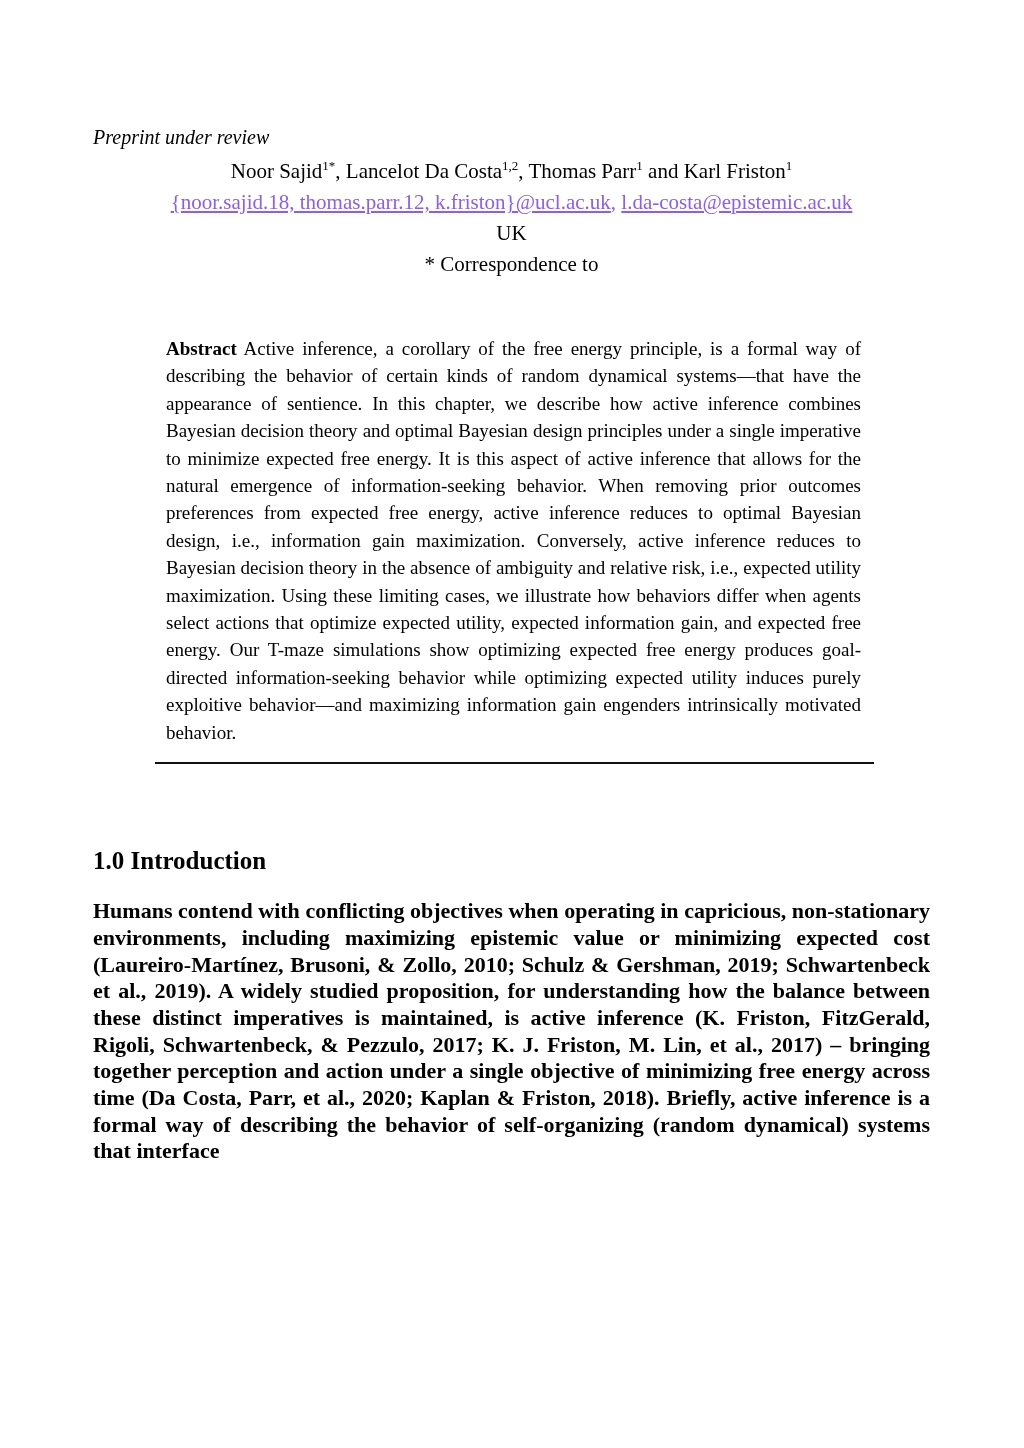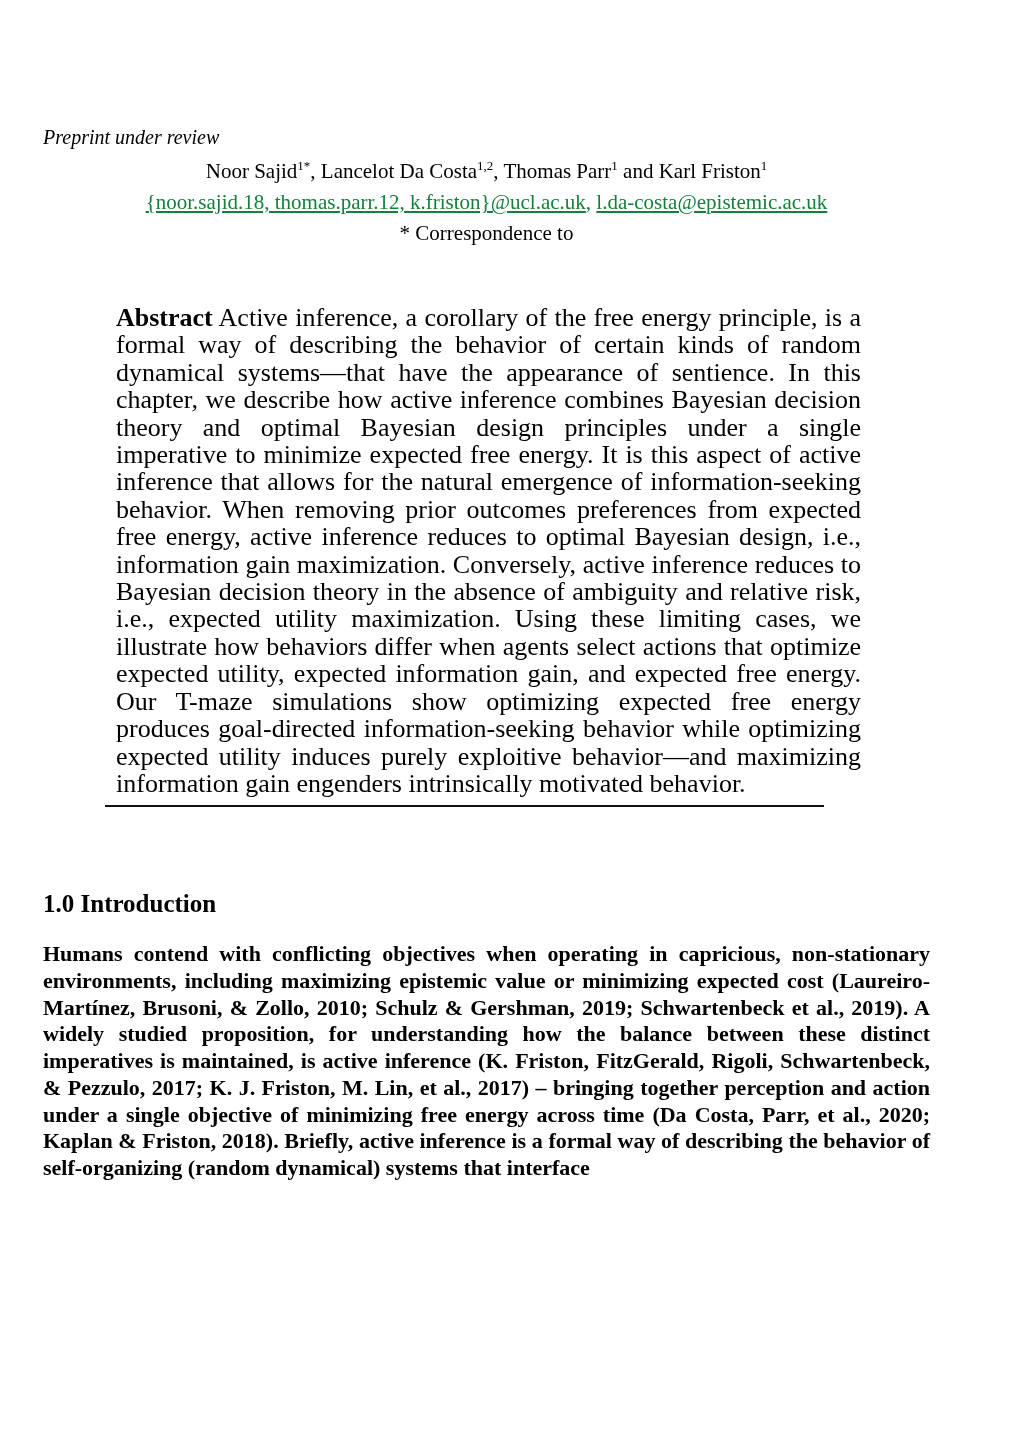--- a/index.html
+++ b/index.html
@@ -5,21 +5,21 @@
   html, body {
     margin: 0;
     padding: 0;
     background: #ffffff;
   }
   .page {
     position: relative;
     width: 1024px;
     height: 1448px;
     box-sizing: border-box;
-    padding: 126px 94px 0 43px;
+    padding: 126px 94px 0 93px;
     background: #ffffff;
     overflow: hidden;
     font-family: "Liberation Serif", "DejaVu Serif", serif;
     color: #000000;
   }
   .preprint-note {
     font-style: italic;
     font-size: 20px;
     line-height: 22px;
   }
@@ -39,33 +39,33 @@
   .front-matter div {
     white-space: nowrap;
     text-align: center;
   }
   sup.auth-sup, sup.aff-sup {
     font-size: 13px;
     line-height: 0;
     vertical-align: super;
   }
   .email-line a, .email-line .sep {
-    color: #15803d;
+    color: #8b5cf6;
   }
   .email-line a {
     text-decoration: underline;
     cursor: pointer;
   }
   .email-line .sep {
     text-decoration: none;
   }
   .abstract-block {
-    margin: 55px 57px 8px 61px;
+    margin: 55px 57px 16px 61px;
     padding: 0 12px;
-    font-size: 26px;
+    font-size: 19px;
     line-height: 27.4px;
     text-align: justify;
   }
   .abstract-label {
     font-weight: bold;
   }
   .divider-rule {
     margin-top: 6px;
     margin-left: 62px;
     width: 719px;
@@ -98,20 +98,23 @@
 
     <div class="author-line">
       <span>Noor Sajid</span><sup class="auth-sup">1*</sup><span>, Lancelot Da Costa</span><sup class="auth-sup">1,2</sup><span>, Thomas Parr</span><sup class="auth-sup">1</sup><span> and Karl Friston</span><sup class="auth-sup">1</sup>
     </div>
 
     <div class="email-line">
       <a>{noor.sajid.18, thomas.parr.12, k.friston}@ucl.ac.uk</a><span class="sep">, </span><a>l.da-costa@epistemic.ac.uk</a>
     </div>
 
 
+    <div>
+      <span>UK</span>
+    </div>
 
 
     <div>* Correspondence to</div>
 
   </div>
 
   <div class="abstract-block">
     <span class="abstract-label">Abstract</span><span> Active inference, a corollary of the free energy principle, is a formal way of describing the behavior of certain kinds of random dynamical systems—that have the appearance of sentience. In this chapter, we describe how active inference combines Bayesian decision theory and optimal Bayesian design principles under a single imperative to minimize expected free energy. It is this aspect of active inference that allows for the natural emergence of information-seeking behavior. When removing prior outcomes preferences from expected free energy, active inference reduces to optimal Bayesian design, i.e., information gain maximization. Conversely, active inference reduces to Bayesian decision theory in the absence of ambiguity and relative risk, i.e., expected utility maximization. Using these limiting cases, we illustrate how behaviors differ when agents select actions that optimize expected utility, expected information gain, and expected free energy. Our T-maze simulations show optimizing expected free energy produces goal-directed information-seeking behavior while optimizing expected utility induces purely exploitive behavior—and maximizing information gain engenders intrinsically motivated behavior.</span>
   </div>
 

